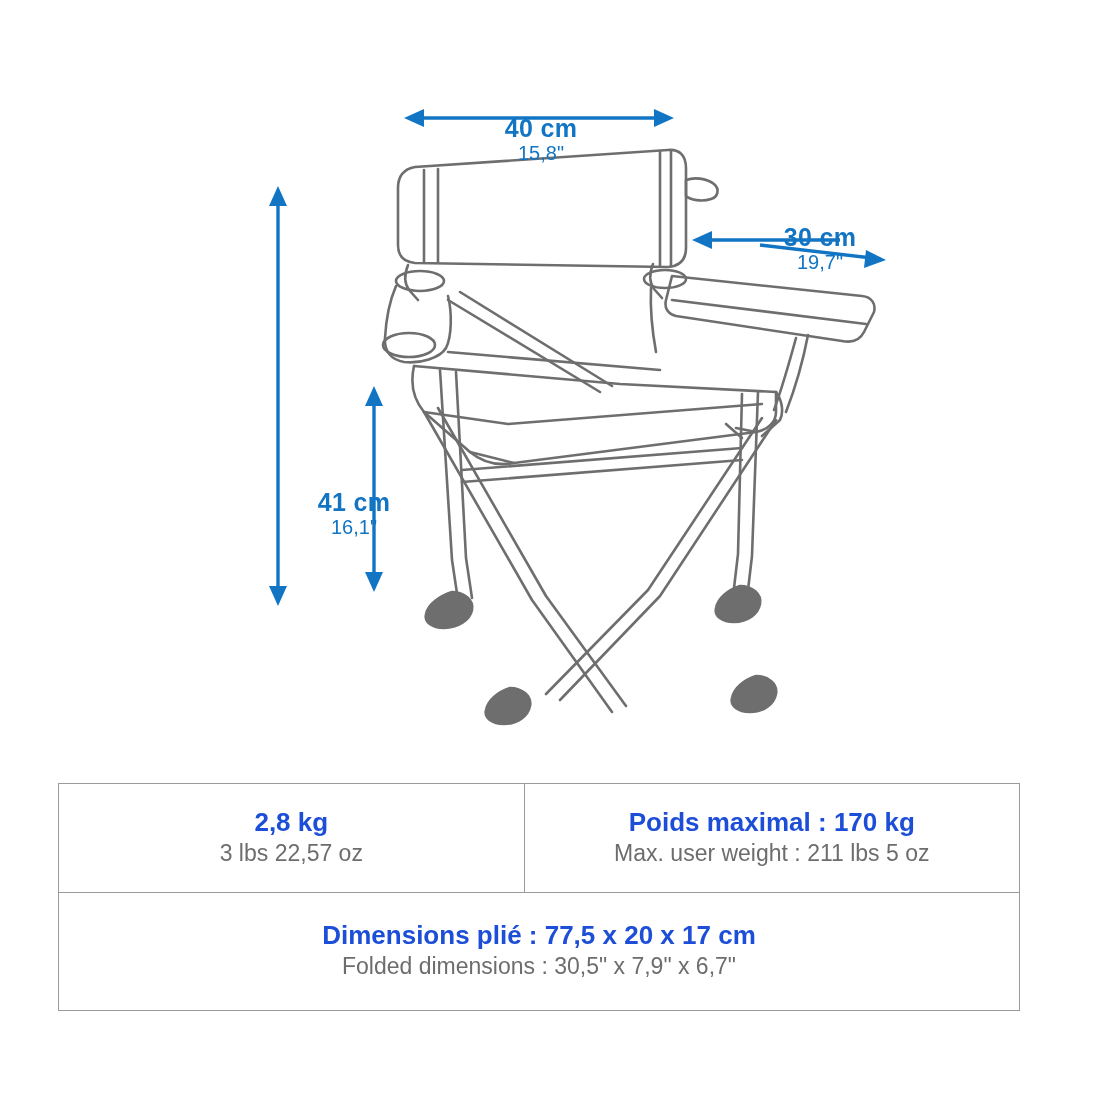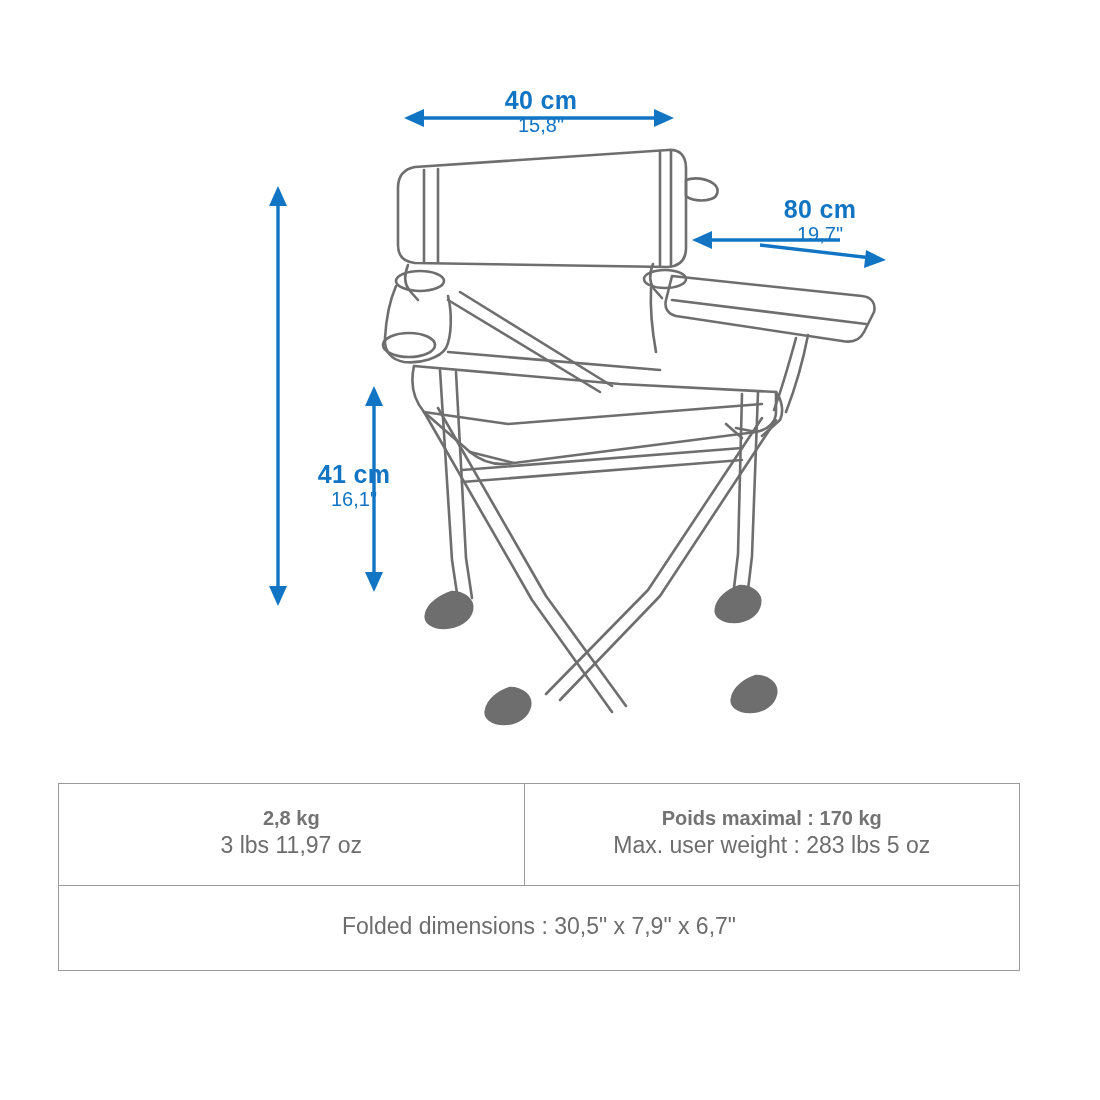--- a/index.html
+++ b/index.html
@@ -26,20 +26,21 @@
     top: 0;
     width: 1100px;
     height: 780px;
   }
   .dim-label {
     position: absolute;
     text-align: center;
     color: #1275c4;
     line-height: 1.12;
     white-space: nowrap;
+    margin-top: 28px;
   }
   .dim-label .metric {
     font-size: 25px;
     font-weight: bold;
     letter-spacing: 0.3px;
   }
   .dim-label .imperial {
     font-size: 20px;
     font-weight: normal;
   }
@@ -70,23 +71,23 @@
     border-right: 1.6px solid #9b9b9b;
   }
   .spec-cell.right {
     width: 51.5%;
   }
   .spec-cell.full {
     width: 100%;
     padding: 26px 10px 28px 10px;
   }
   .spec-primary {
-    font-size: 20px;
+    font-size: 26px;
     font-weight: bold;
-    color: #737373;
+    color: #1d4ed8;
     line-height: 1.25;
     white-space: nowrap;
   }
   .spec-secondary {
     font-size: 23px;
     font-weight: normal;
     color: #6d6d6d;
     line-height: 1.3;
     white-space: nowrap;
   }
@@ -185,41 +186,42 @@
       </g>
     </g>
   </svg>
 
   <div class="dim-label" style="left:436px; top:86px; width:210px;">
     <div class="metric">40 cm</div>
     <div class="imperial">15,8"</div>
   </div>
 
   <div class="dim-label" style="left:730px; top:195px; width:180px;">
-    <div class="metric">80 cm</div>
+    <div class="metric">30 cm</div>
     <div class="imperial">19,7"</div>
   </div>
 
 
   <div class="dim-label" style="left:278px; top:460px; width:152px;">
     <div class="metric">41 cm</div>
     <div class="imperial">16,1"</div>
   </div>
 
   <div class="spec-table">
     <div class="spec-row top">
       <div class="spec-cell left">
         <div class="spec-primary">2,8 kg</div>
-        <div class="spec-secondary">3 lbs 11,97 oz</div>
+        <div class="spec-secondary">3 lbs 22,57 oz</div>
       </div>
       <div class="spec-cell right">
         <div class="spec-primary">Poids maximal : 170 kg</div>
-        <div class="spec-secondary">Max. user weight : 283 lbs 5 oz</div>
+        <div class="spec-secondary">Max. user weight : 211 lbs 5 oz</div>
       </div>
     </div>
     <div class="spec-row">
       <div class="spec-cell full">
+        <div class="spec-primary">Dimensions plié : 77,5 x 20 x 17 cm</div>
         <div class="spec-secondary">Folded dimensions : 30,5" x 7,9" x 6,7"</div>
       </div>
     </div>
   </div>
 
 </div>
 
 </body></html>

